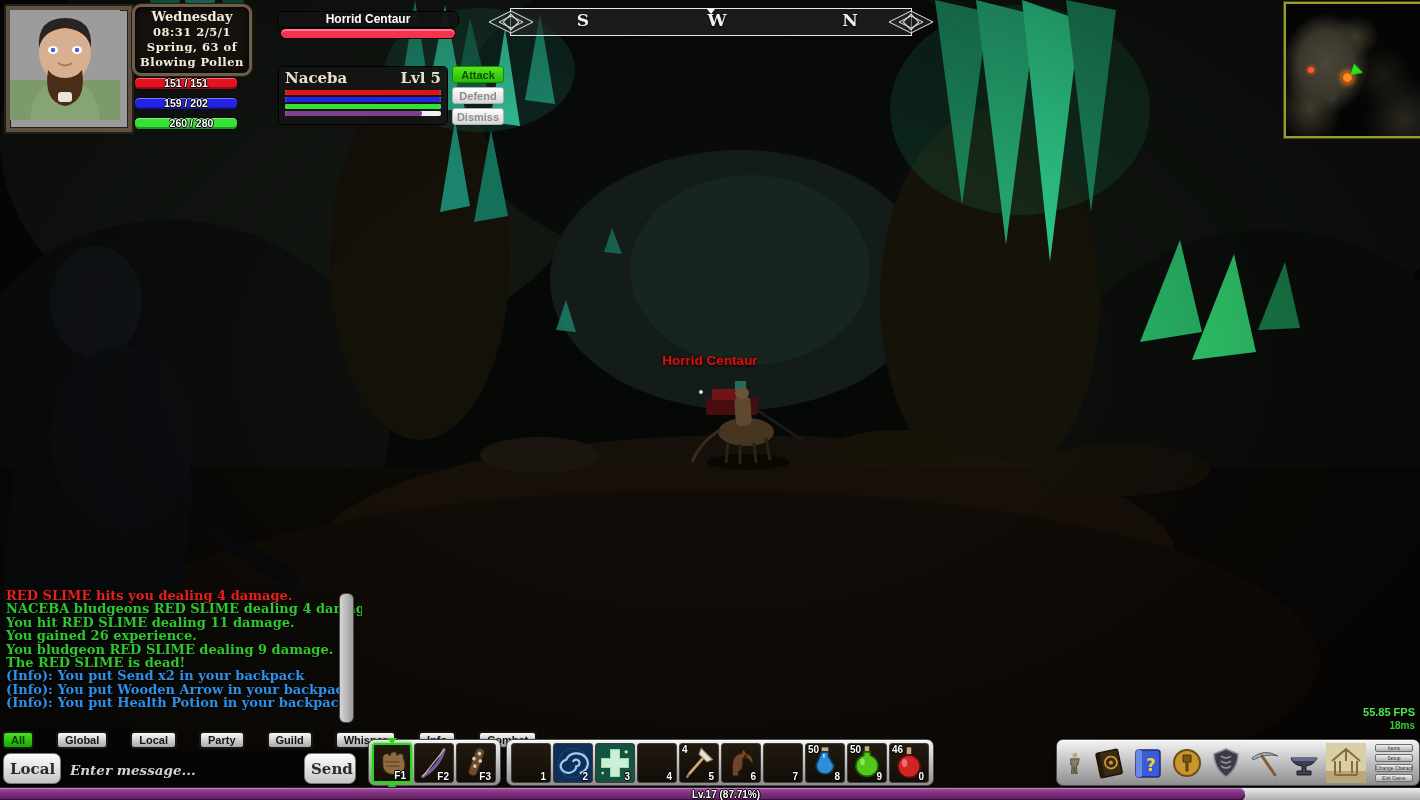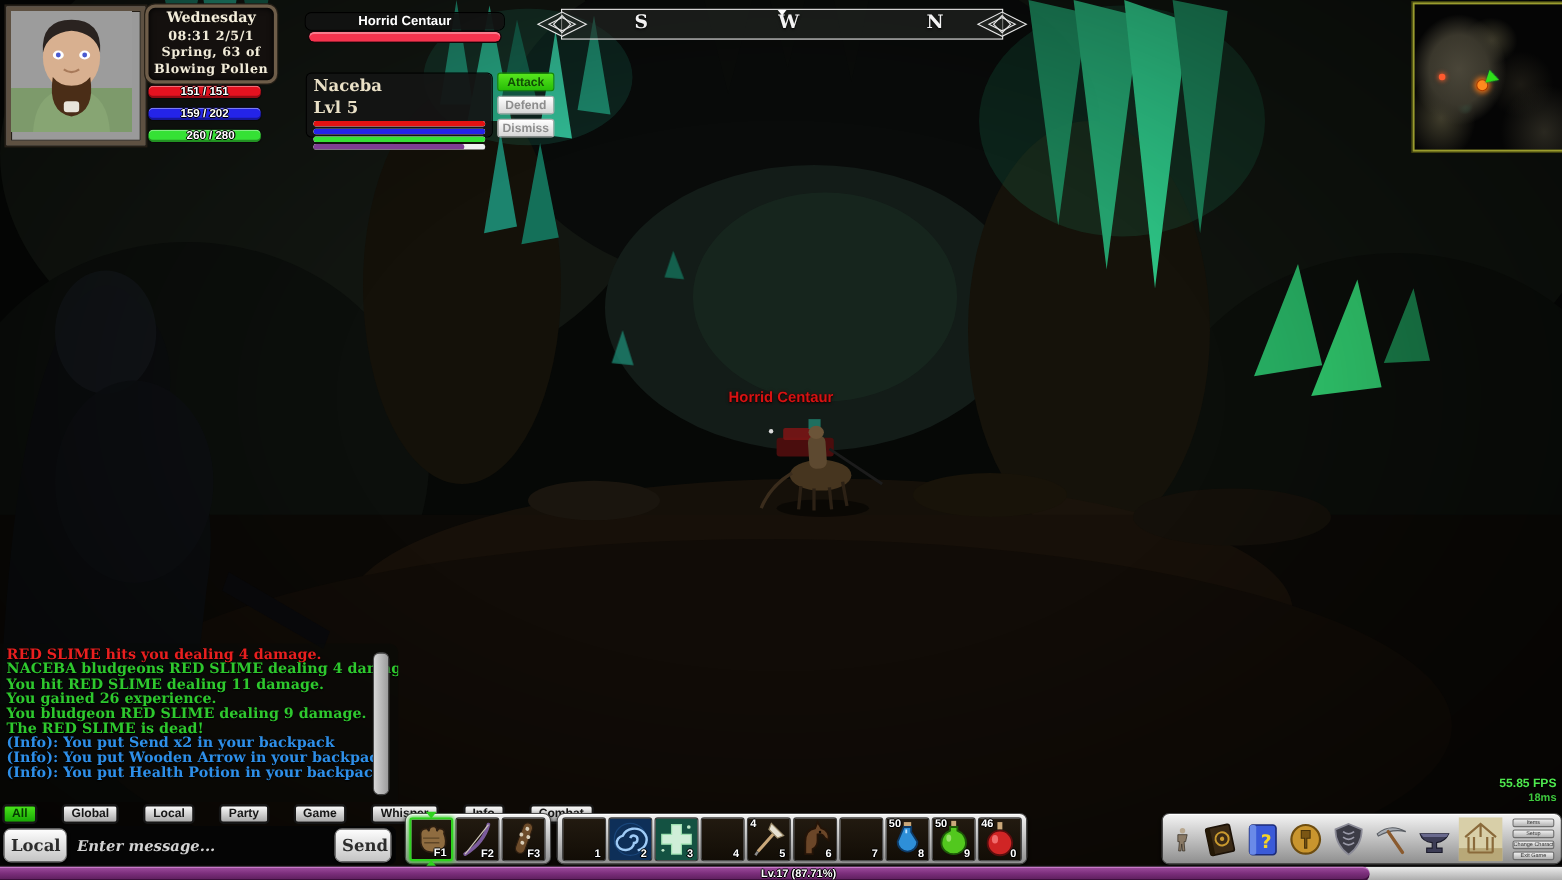--- a/index.html
+++ b/index.html
@@ -26,21 +26,21 @@
   .pbar span{display:block;text-shadow:-1px 0 #000,0 1px #000,1px 0 #000,0 -1px #000;}
 
   
   .target-frame{left:278px;top:12px;width:180px;z-index:5;}
   .tf-title{background:rgba(18,18,18,.94);border-radius:5px;color:#fff;font-weight:bold;font-size:12px;text-align:center;height:15px;line-height:15px;box-shadow:0 0 0 1px #000;}
   .tf-bar{margin:2px 3px 0;height:9px;border-radius:5px;background:#38080f;overflow:hidden;box-shadow:0 0 0 1px #14060a;}
   .tf-fill{height:100%;border-radius:5px;box-shadow:inset 0 2px rgba(255,255,255,.35);}
 
   
   .pet-frame{left:279px;top:67px;width:168px;height:57px;background:rgba(20,20,20,.95);border-radius:4px;box-shadow:0 0 0 1px #000;z-index:5;padding:1px 6px;box-sizing:border-box;}
-  .pet-head{display:flex;justify-content:space-between;color:#e9e0c6;font-family:"DejaVu Serif",serif;font-weight:bold;font-size:15px;line-height:20px;flex-direction:column;}
+  .pet-head{display:flex;justify-content:space-between;color:#e9e0c6;font-family:"DejaVu Serif",serif;font-weight:bold;font-size:15px;line-height:20px;}
   .petbar{height:5px;border-radius:2px;margin-top:2px;background:#efefef;overflow:hidden;}
   .petbar i{display:block;height:100%;border-radius:2px;}
   #petButtons{left:452px;top:66px;display:flex;flex-direction:column;gap:4px;z-index:5;}
   .pet-btn{width:52px;height:17px;border-radius:3px;font-size:11px;font-weight:bold;font-family:"Liberation Sans",sans-serif;
     background:linear-gradient(180deg,#ffffff,#d6d6d6);color:#8d8d8d;border:1px solid #aeaeae;padding:0;cursor:pointer;}
   .pet-btn.attack{background:linear-gradient(180deg,#58e61e,#27bd06);color:#114d05;border:1px solid #178a05;}
 
   
   .compass{left:510px;top:8px;width:400px;height:26px;background:rgba(38,42,38,.58);border:1px solid #e6e6e6;z-index:5;}
   .c-letter{position:absolute;top:1px;transform:translateX(-50%);color:#f2f2f2;font-family:"DejaVu Serif",serif;font-weight:bold;font-size:17px;text-shadow:0 1px 2px #000;}
@@ -299,21 +299,21 @@
       <div class="chat-msg" style="color: rgb(46, 143, 232);">(Info): You put Wooden Arrow in your backpack</div>
       <div class="chat-msg" style="color: rgb(46, 143, 232);">(Info): You put Health Potion in your backpack</div>
     </div>
   <div class="chat-scrollbar"></div>
 </div>
 <div class="abs" id="chatTabs">
     <button class="chat-tab active">All</button>
     <button class="chat-tab">Global</button>
     <button class="chat-tab">Local</button>
     <button class="chat-tab">Party</button>
-    <button class="chat-tab">Game</button>
+    <button class="chat-tab">Guild</button>
     <button class="chat-tab">Whisper</button>
     <button class="chat-tab">Info</button>
     <button class="chat-tab">Combat</button>
   </div>
 <div class="abs chat-input-row">
   <button class="chan-btn">Local</button>
   <input class="chat-input" placeholder="Enter message..." style="">
   <button class="send-btn">Send</button>
 </div>
 

